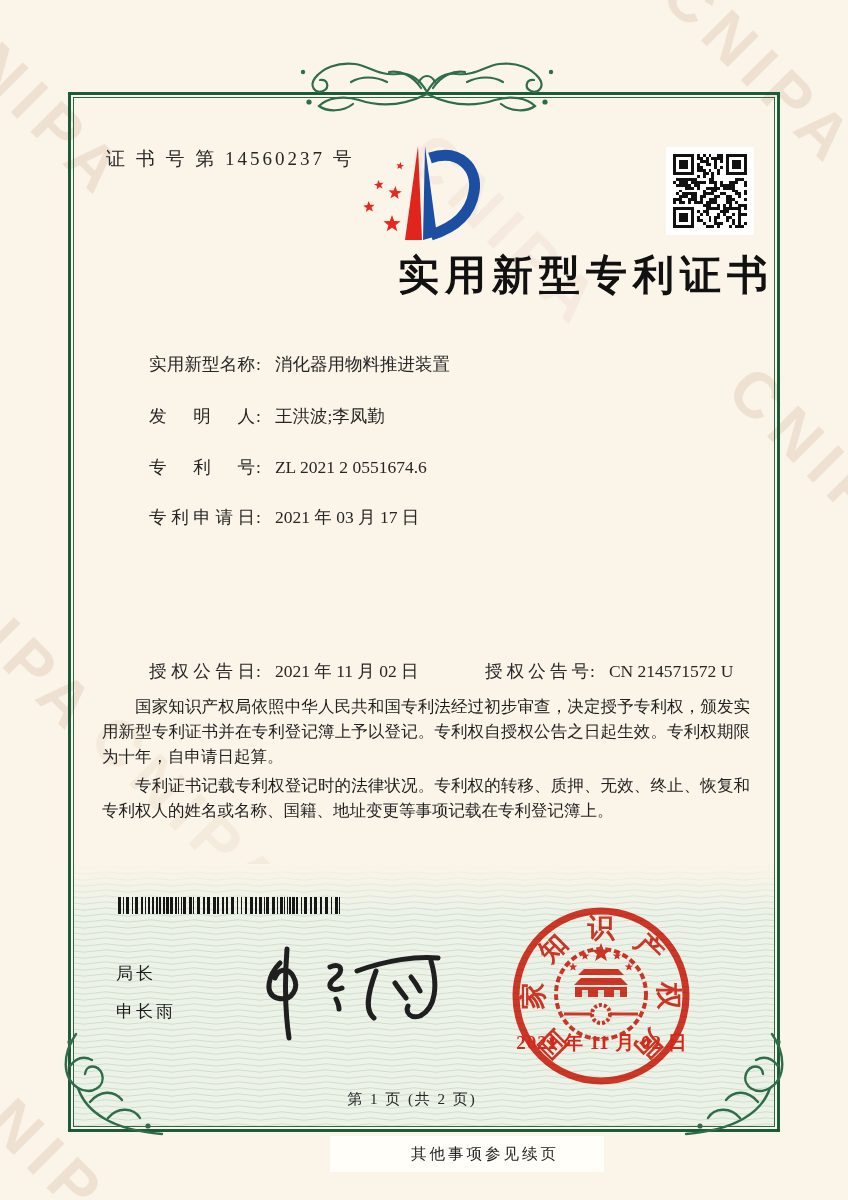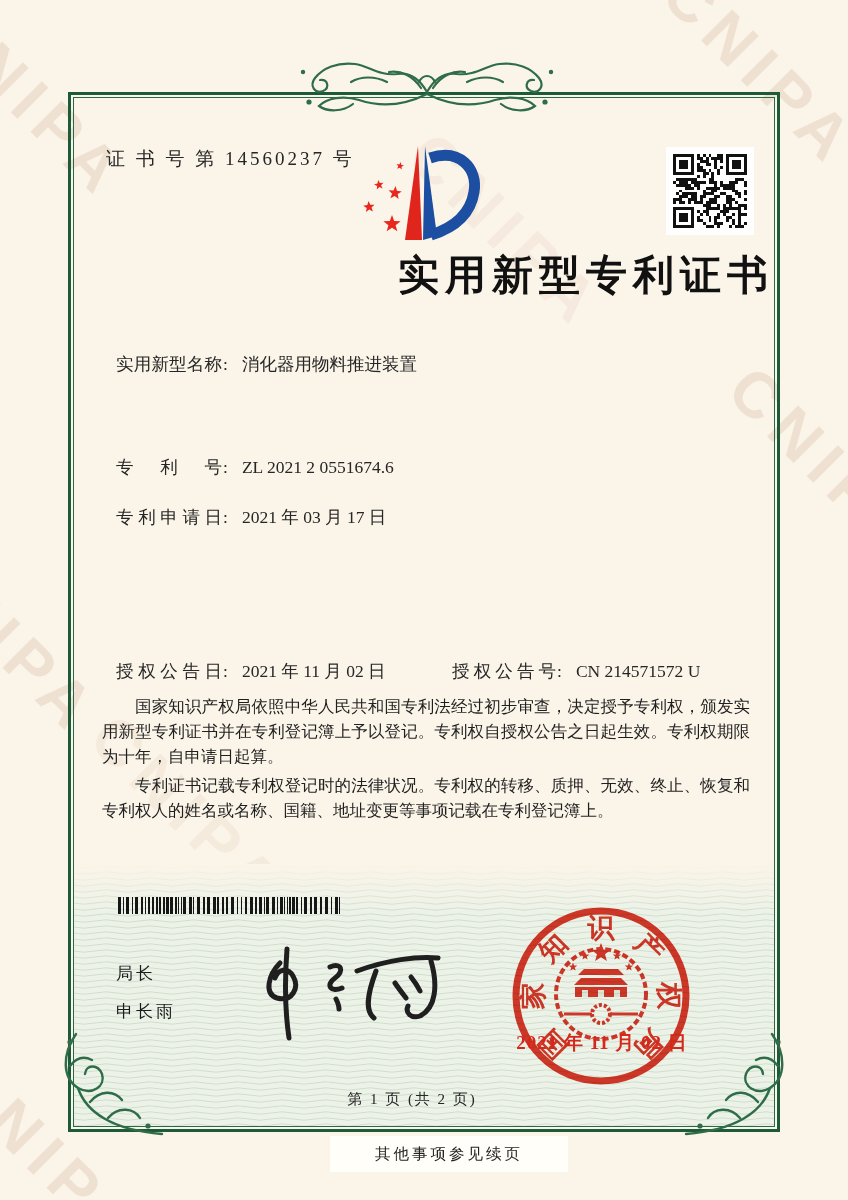--- a/index.html
+++ b/index.html
@@ -27,41 +27,41 @@
   .ornament{position:absolute;z-index:4;}
   .certno{position:absolute;z-index:5;left:106px;top:146px;font-size:19px;letter-spacing:3px;}
   .logo{position:absolute;z-index:5;left:352px;top:136px;}
   .qr{position:absolute;z-index:5;left:666px;top:147px;width:88px;height:88px;background:#fff;padding:0;}
   .qr svg{position:absolute;left:7px;top:7px;}
   .title{
     position:absolute;z-index:5;left:74px;top:248px;width:700px;
     text-align:right;font-size:41px;font-weight:700;letter-spacing:6px;color:#111;
   }
   .frow{position:absolute;z-index:5;left:116px;font-size:17.5px;white-space:nowrap;}
-  .flabel{display:inline-block;width:106px;text-align:justify;text-align-last:justify;}
+  .flabel{display:inline-block;width:106px;text-align:justify;text-align-last:justify;margin-left:33px;}
   .fcolon{margin:0 14px 0 1px;}
   .frow2{position:absolute;left:336px;top:0;}
   .body-text{
     position:absolute;z-index:5;left:98px;top:690px;width:656px;
     font-size:16.5px;line-height:25px;text-align:justify;color:#1f1f1f;
   }
   .body-text p{margin:4px;text-indent:2em;}
   .barcode{position:absolute;z-index:5;left:118px;top:897px;}
   .signer{position:absolute;z-index:5;left:116px;
     font-family:Liberation Serif, serif;font-size:17px;color:#1c1c1c;letter-spacing:3px;}
   .sig{position:absolute;z-index:6;left:235px;top:915px;}
   .seal{position:absolute;z-index:7;left:506px;top:901px;mix-blend-mode:multiply;opacity:.95;}
   .seal-date{
     position:absolute;z-index:8;left:512px;top:1030px;width:180px;text-align:center;
     color:#d6281a;font-size:19px;font-weight:700;letter-spacing:1px;white-space:nowrap;
   }
   .pageinfo{position:absolute;z-index:5;left:68px;top:1090px;width:688px;text-align:center;font-size:15px;letter-spacing:2px;}
   .note{
     position:absolute;z-index:5;left:330px;top:1136px;width:238px;height:36px;line-height:36px;
-    background:#fffef9;text-align:center;font-size:15.5px;letter-spacing:3px;color:#222;
+    background:#fffef9;text-align:center;font-size:15.5px;letter-spacing:3px;color:#222;padding-left:36px;
   }
 </style>
 </head>
 <body>
 
 <div class="page">
 
   <span class="wm" style="left:-30px;top:-12px;">CNIPA</span>
   <span class="wm" style="left:700px;top:-44px;">CNIPA</span>
   <span class="wm" style="left:446px;top:118px;opacity:.28;">CNIPA</span>
@@ -507,20 +507,23 @@
         <rect x="22" y="24" width="1" height="1" fill="#111"></rect>
         <rect x="23" y="24" width="1" height="1" fill="#111"></rect>
       </svg>
   </div>
 
   <div class="title">实用新型专利证书</div>
 
   <div class="frow" style="top:352px">
     <span class="flabel">实用新型名称</span><span class="fcolon">:</span><span class="fvalue">消化器用物料推进装置</span>
   </div>
+  <div class="frow" style="top:404px">
+    <span class="flabel">发明人</span><span class="fcolon">:</span><span class="fvalue">王洪波;李凤勤</span>
+  </div>
   <div class="frow" style="top:455px">
     <span class="flabel">专利号</span><span class="fcolon">:</span><span class="fvalue">ZL 2021 2 0551674.6</span>
   </div>
   <div class="frow" style="top:505px">
     <span class="flabel">专利申请日</span><span class="fcolon">:</span><span class="fvalue">2021 年 03 月 17 日</span>
   </div>
   <div class="frow" style="top:659px">
     <span class="flabel">授权公告日</span><span class="fcolon">:</span><span class="fvalue">2021 年 11 月 02 日</span>
     <span class="frow2">
       <span class="flabel" style="width:104px">授权公告号</span><span class="fcolon">:</span><span class="fvalue">CN 214571572 U</span>

